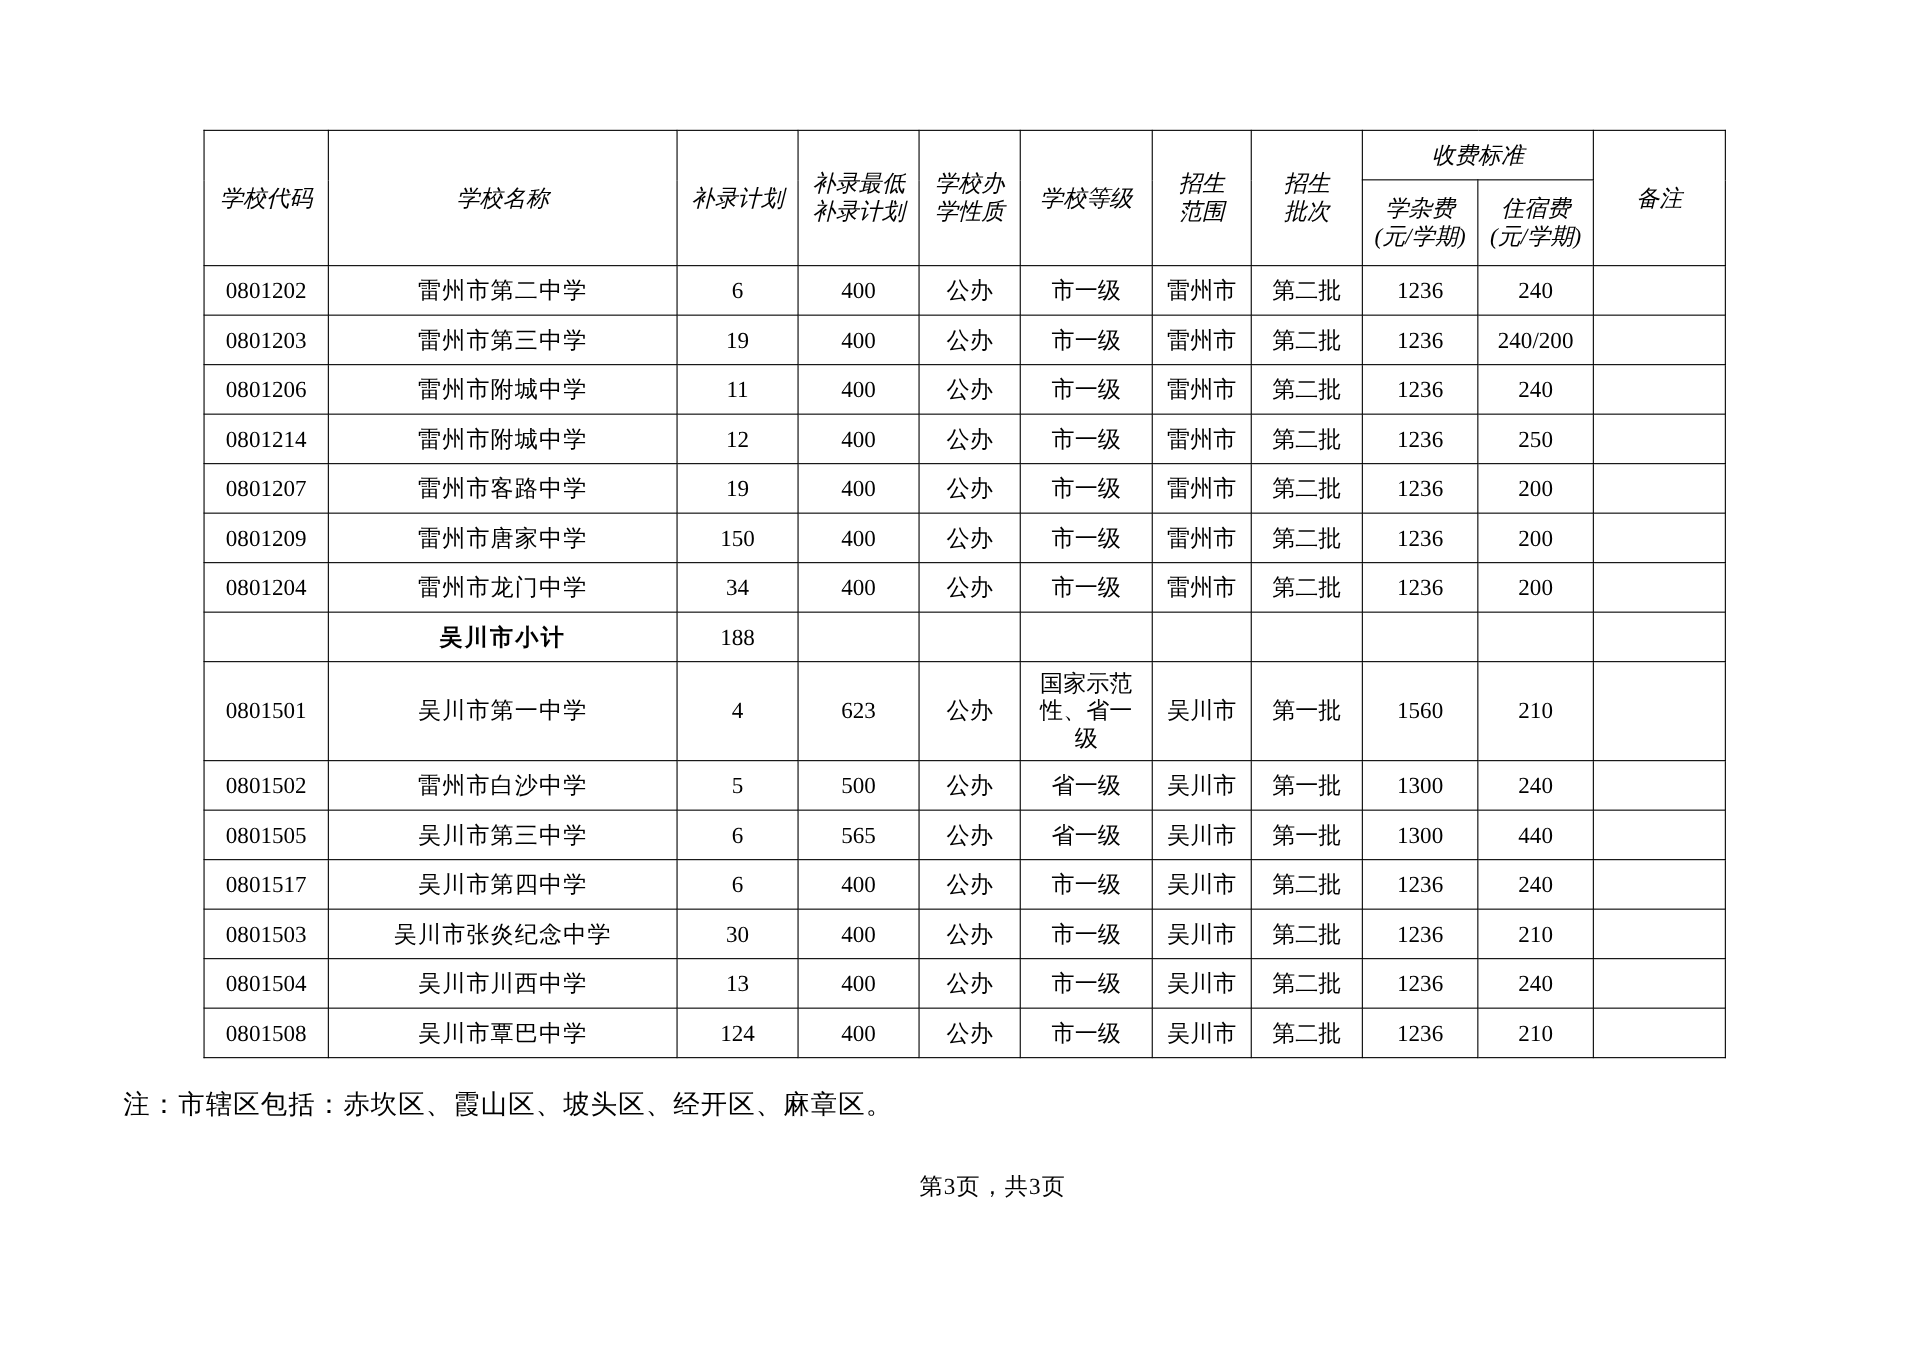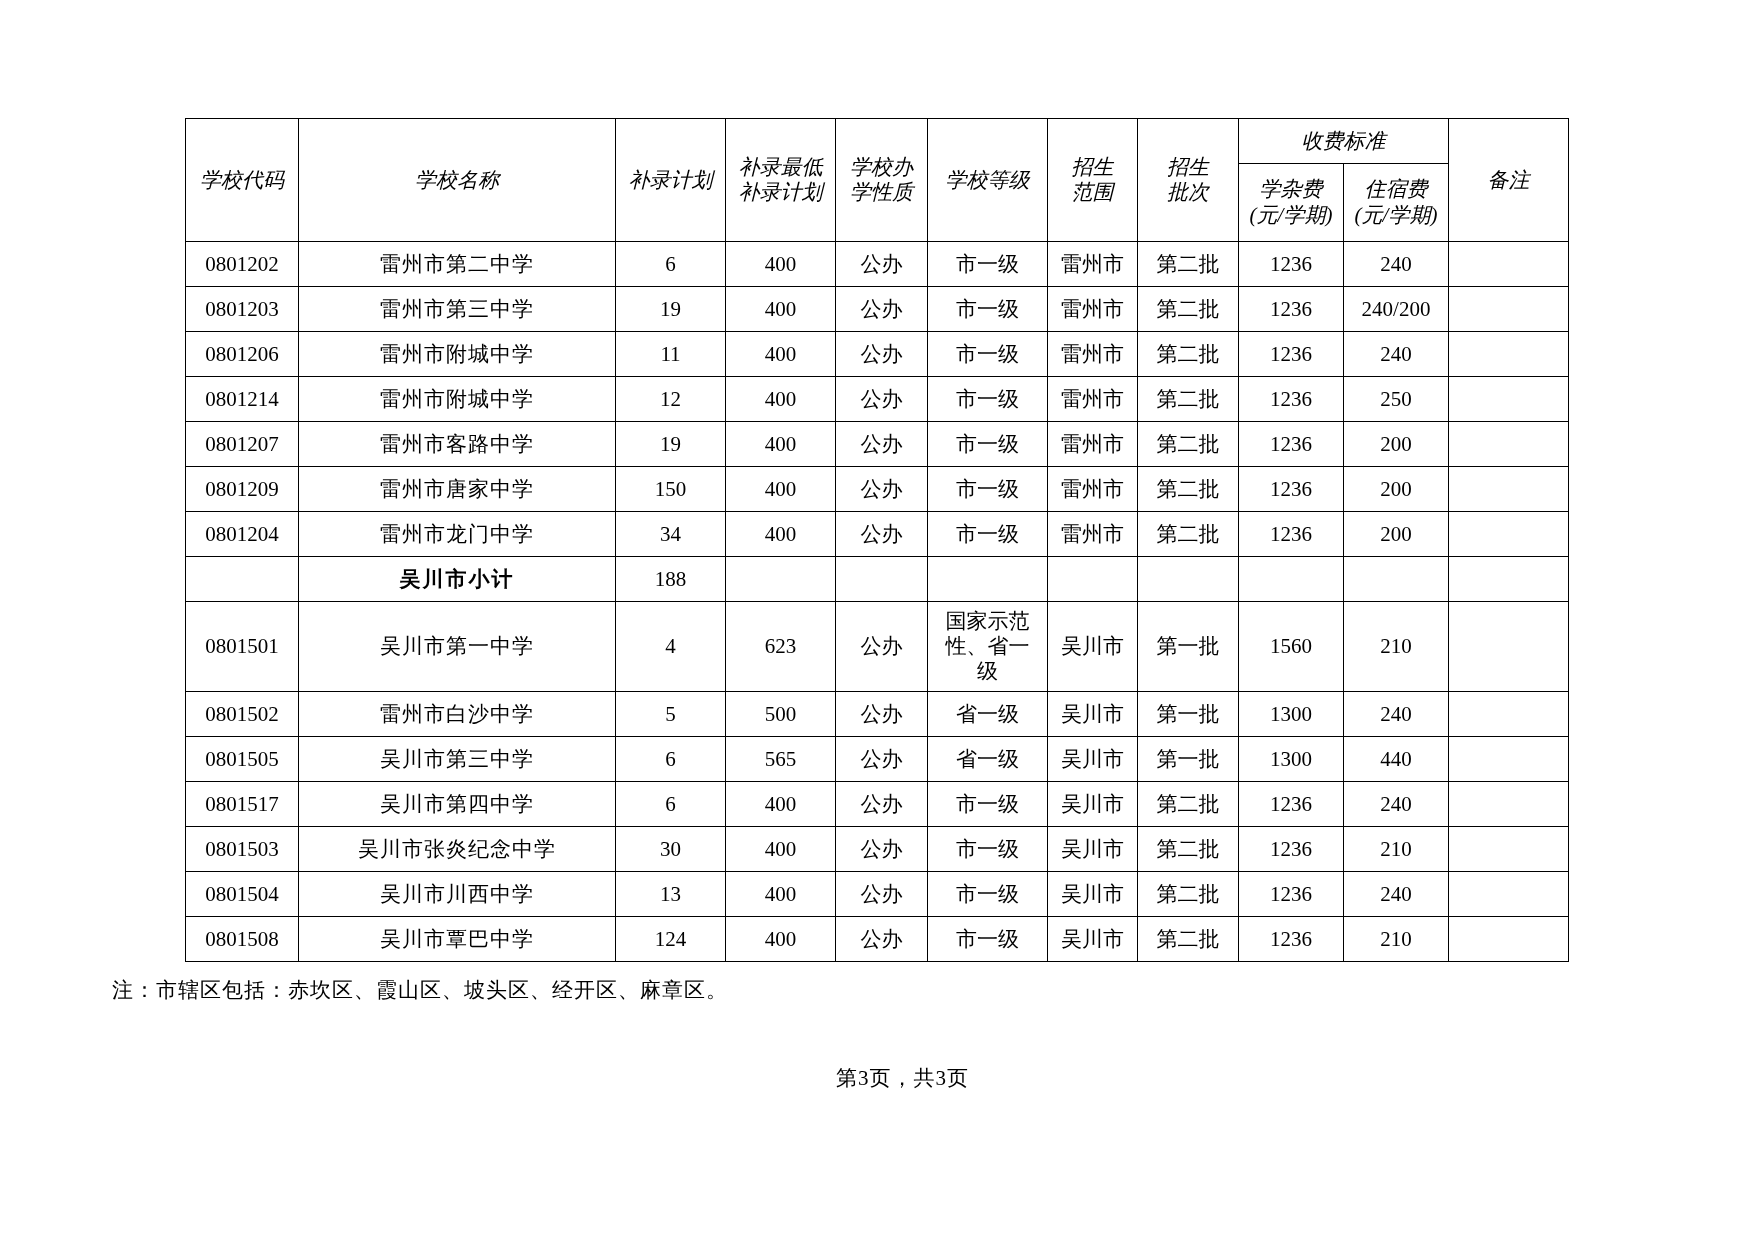--- a/index.html
+++ b/index.html
@@ -53,22 +53,22 @@
   .col-remark  { width: 120px; }
 
   .hdr-tall { height: 118px; }
   .row-normal td { height: 40px; }
   .row-tall td { height: 85px; }
   .subtotal td { font-weight: bold; }
   .subtotal .name-cell { font-weight: bold; letter-spacing: 2px; margin-top: 10px; }
   .fee-group { height: 40px; }
   .name-cell { letter-spacing: 1px; }
   .note {
-    margin: 14px 0 0 112px;
-    font-size: 21px;
+    margin: 26px 0 0 112px;
+    font-size: 24px;
     letter-spacing: 1px;
   }
   .footer {
     position: absolute;
     left: 16px;
     right: 0;
     bottom: 148px;
     text-align: center;
     font-size: 21px;
     letter-spacing: 1px;

